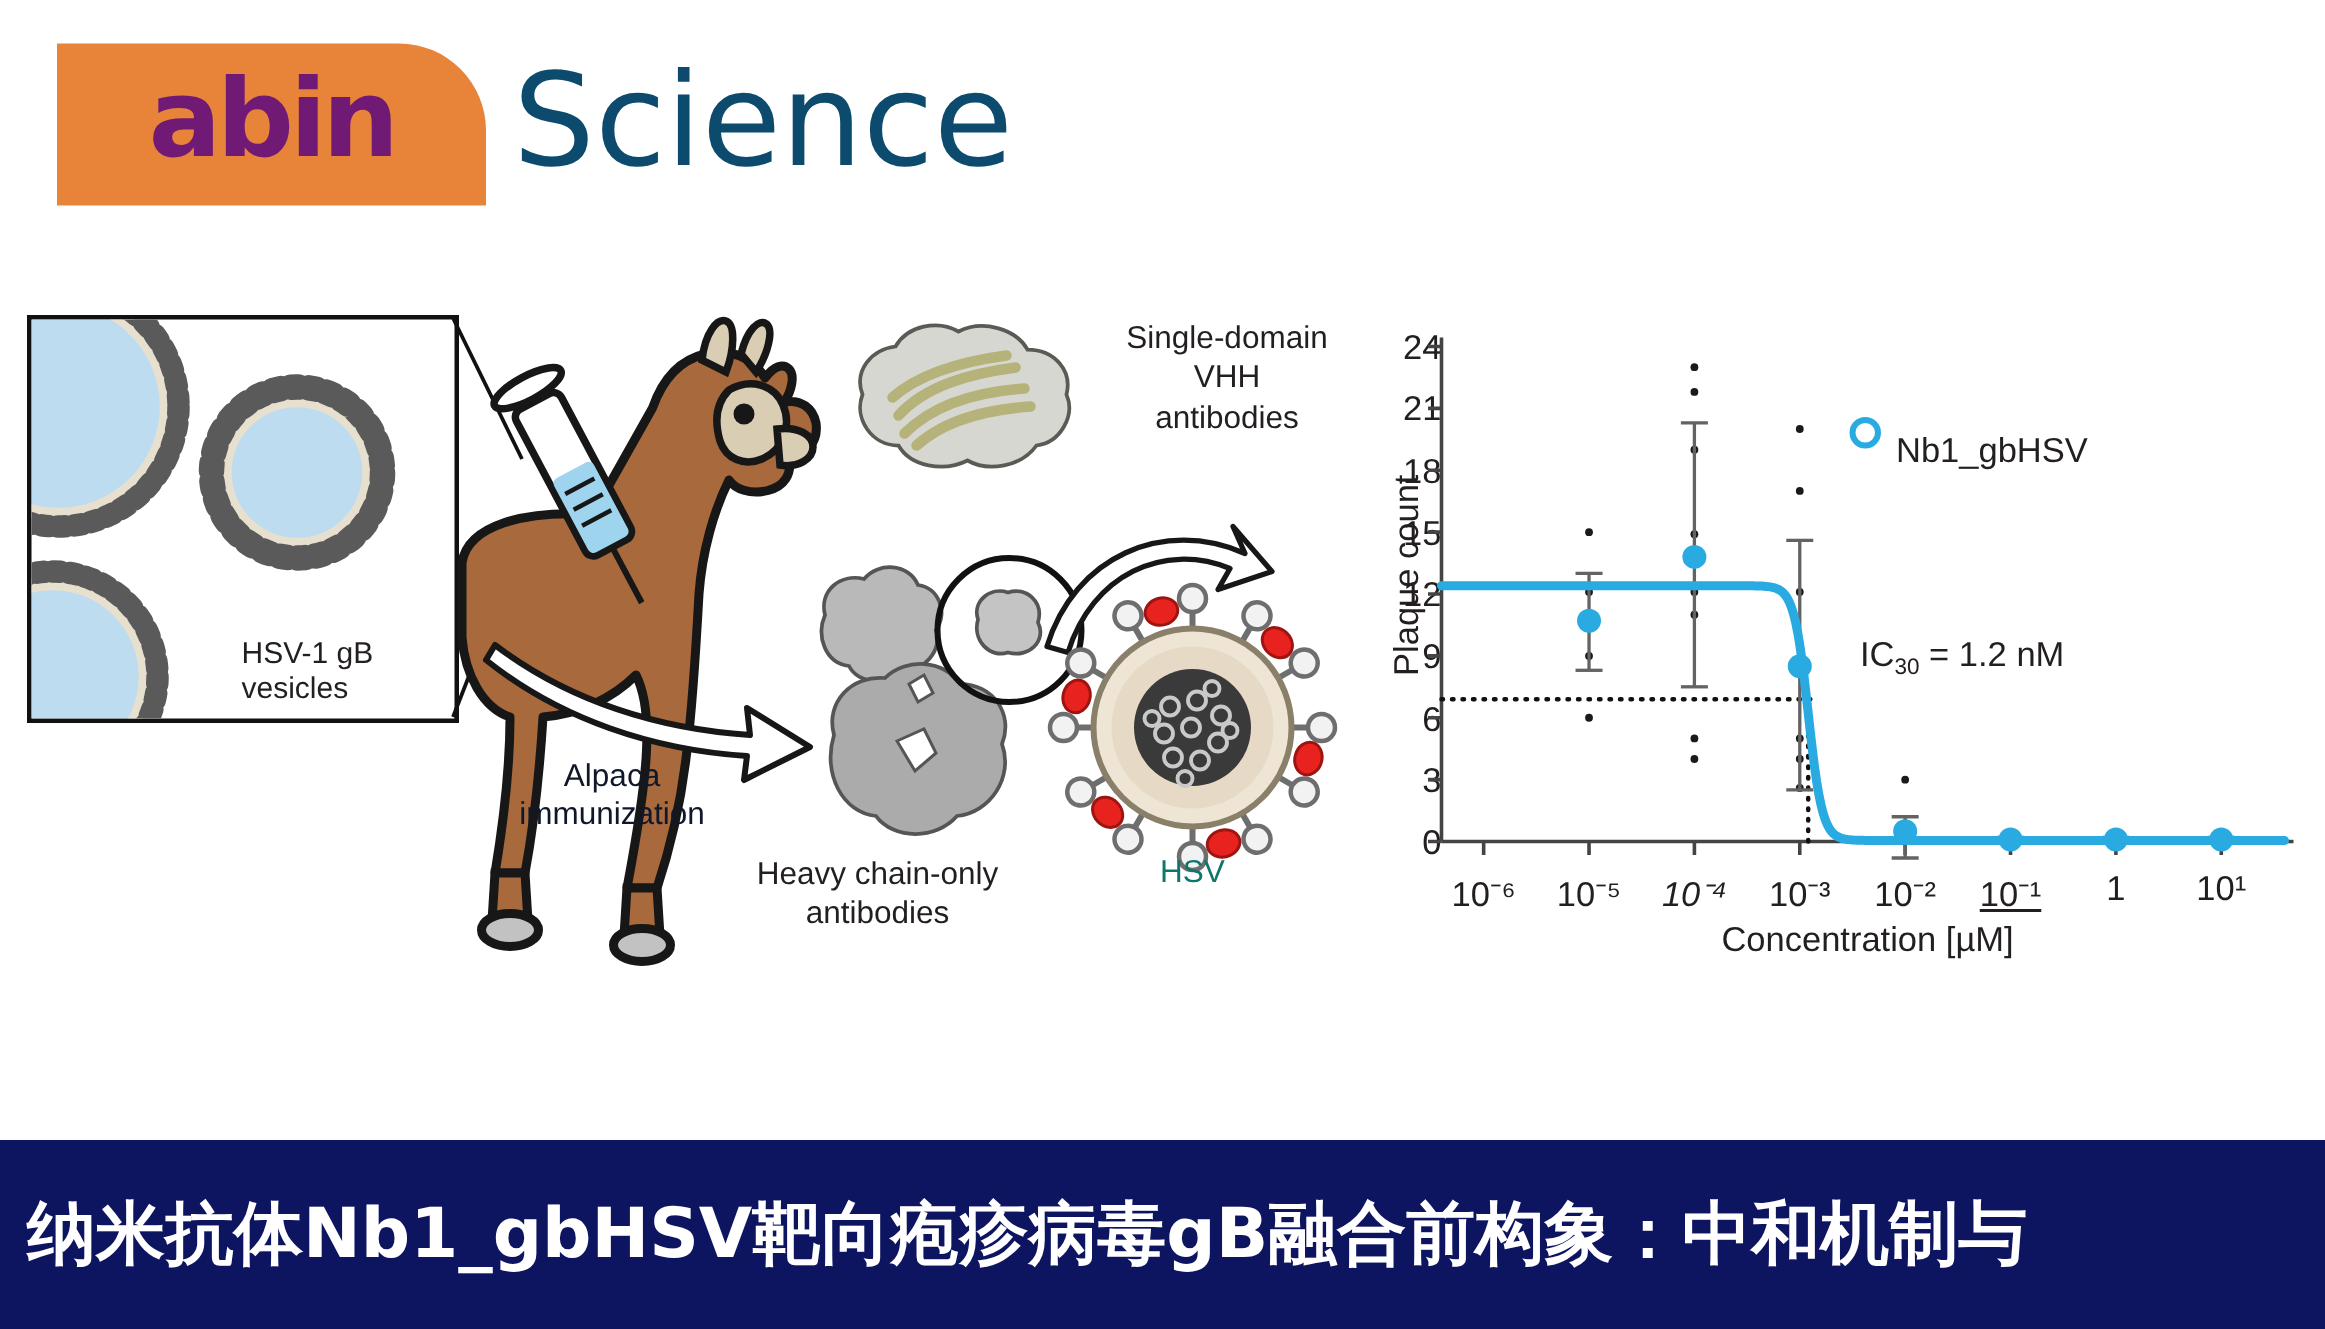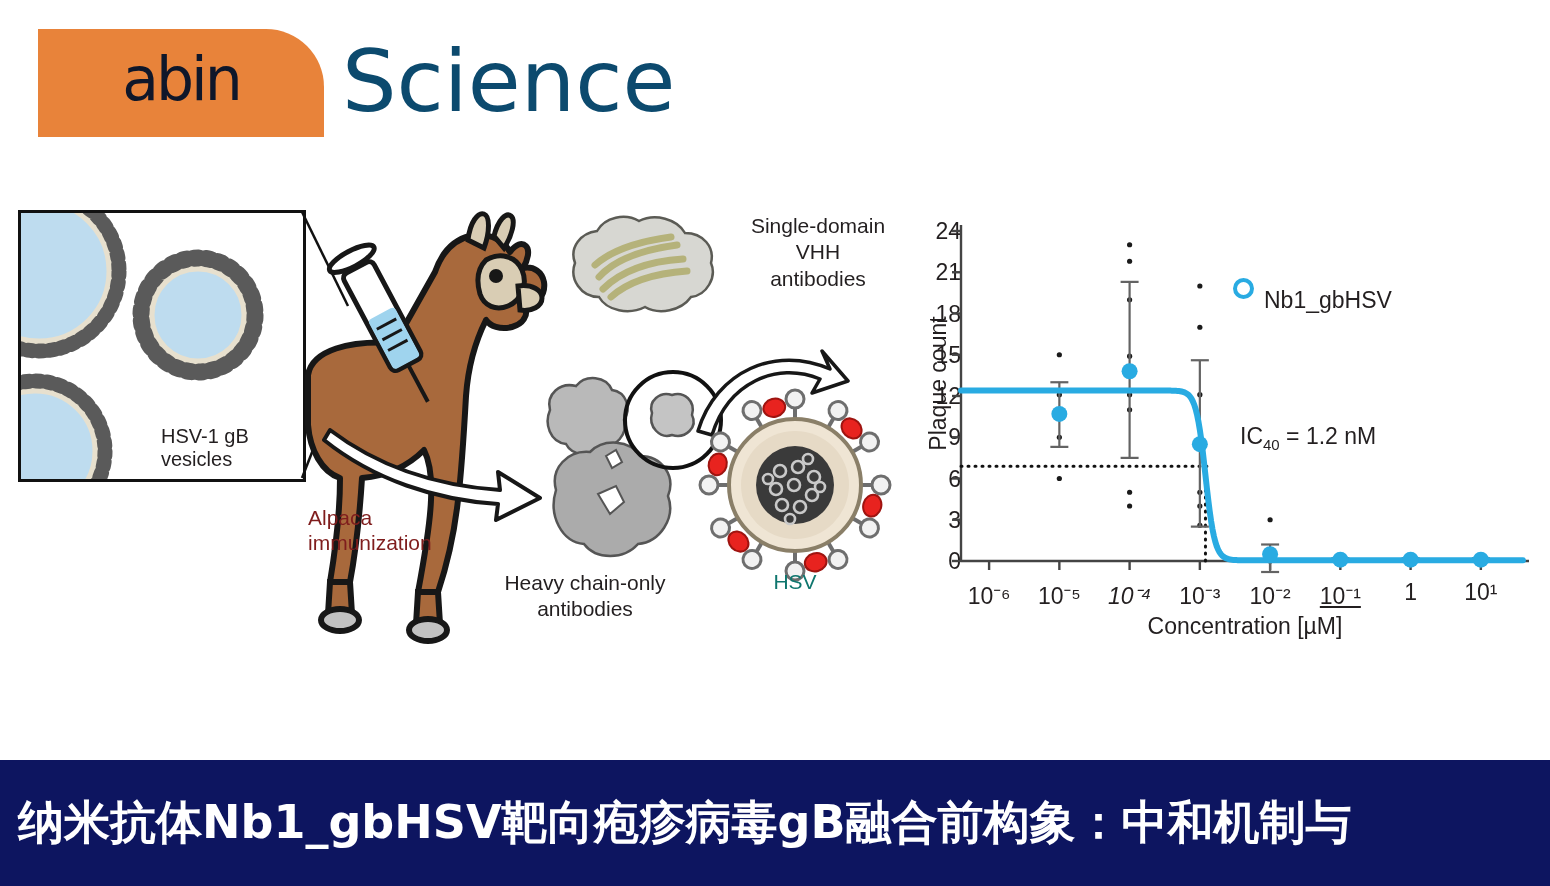--- a/index.html
+++ b/index.html
@@ -29,23 +29,23 @@
     border-top-right-radius: 58px;
     border-bottom-right-radius: 0;
     height: 108px;
     width: 286px;
     position: relative;
     display: flex;
     align-items: center;
     justify-content: center;
   }
   #logo-mark-text {
-    color: #0f172a;
-    font-size: 60px;
-    font-weight: 400;
+    color: #701a75;
+    font-size: 72px;
+    font-weight: 700;
     letter-spacing: -3px;
     line-height: 1;
     font-family: "DejaVu Sans", sans-serif;
     position: relative;
     top: -4px;
   }
   #logo-word {
     color: #0c4a6e;
     font-size: 86px;
     font-weight: 500;
@@ -102,22 +102,23 @@
     left: 290px;
     top: 15px;
     width: 330px;
     height: 460px;
   }
   #alpaca-label {
     position: absolute;
     left: 18px;
     top: 305px;
     width: 200px;
+    text-align: center;
     font-size: 21px;
-    color: #7f1d1d;
+    color: #0f172a;
     line-height: 1.2;
   }
 
   
   .protein-blob { position: absolute; }
   #vhh-label {
     position: absolute;
     left: 718px;
     top: 28px;
     width: 200px;
@@ -527,20 +528,20 @@
         <circle cx="515.6" cy="364.625" r="8" fill="#29ABE2"></circle>
         <circle cx="585.85" cy="364.625" r="8" fill="#29ABE2"></circle>
       </svg>
 
     <div id="legend">
       <span id="legend-marker"></span>
       <span id="legend-label">Nb1_gbHSV</span>
     </div>
 
     <div id="ic50-annot">
-      <span>IC</span><sub>40</sub><span> = 1.2 nM</span>
+      <span>IC</span><sub>30</sub><span> = 1.2 nM</span>
     </div>
   </div>
 </div>
 
 <div id="banner">
   <span id="banner-text">纳米抗体Nb1_gbHSV靶向疱疹病毒gB融合前构象：中和机制与</span>
 </div>
 
 </body></html>

